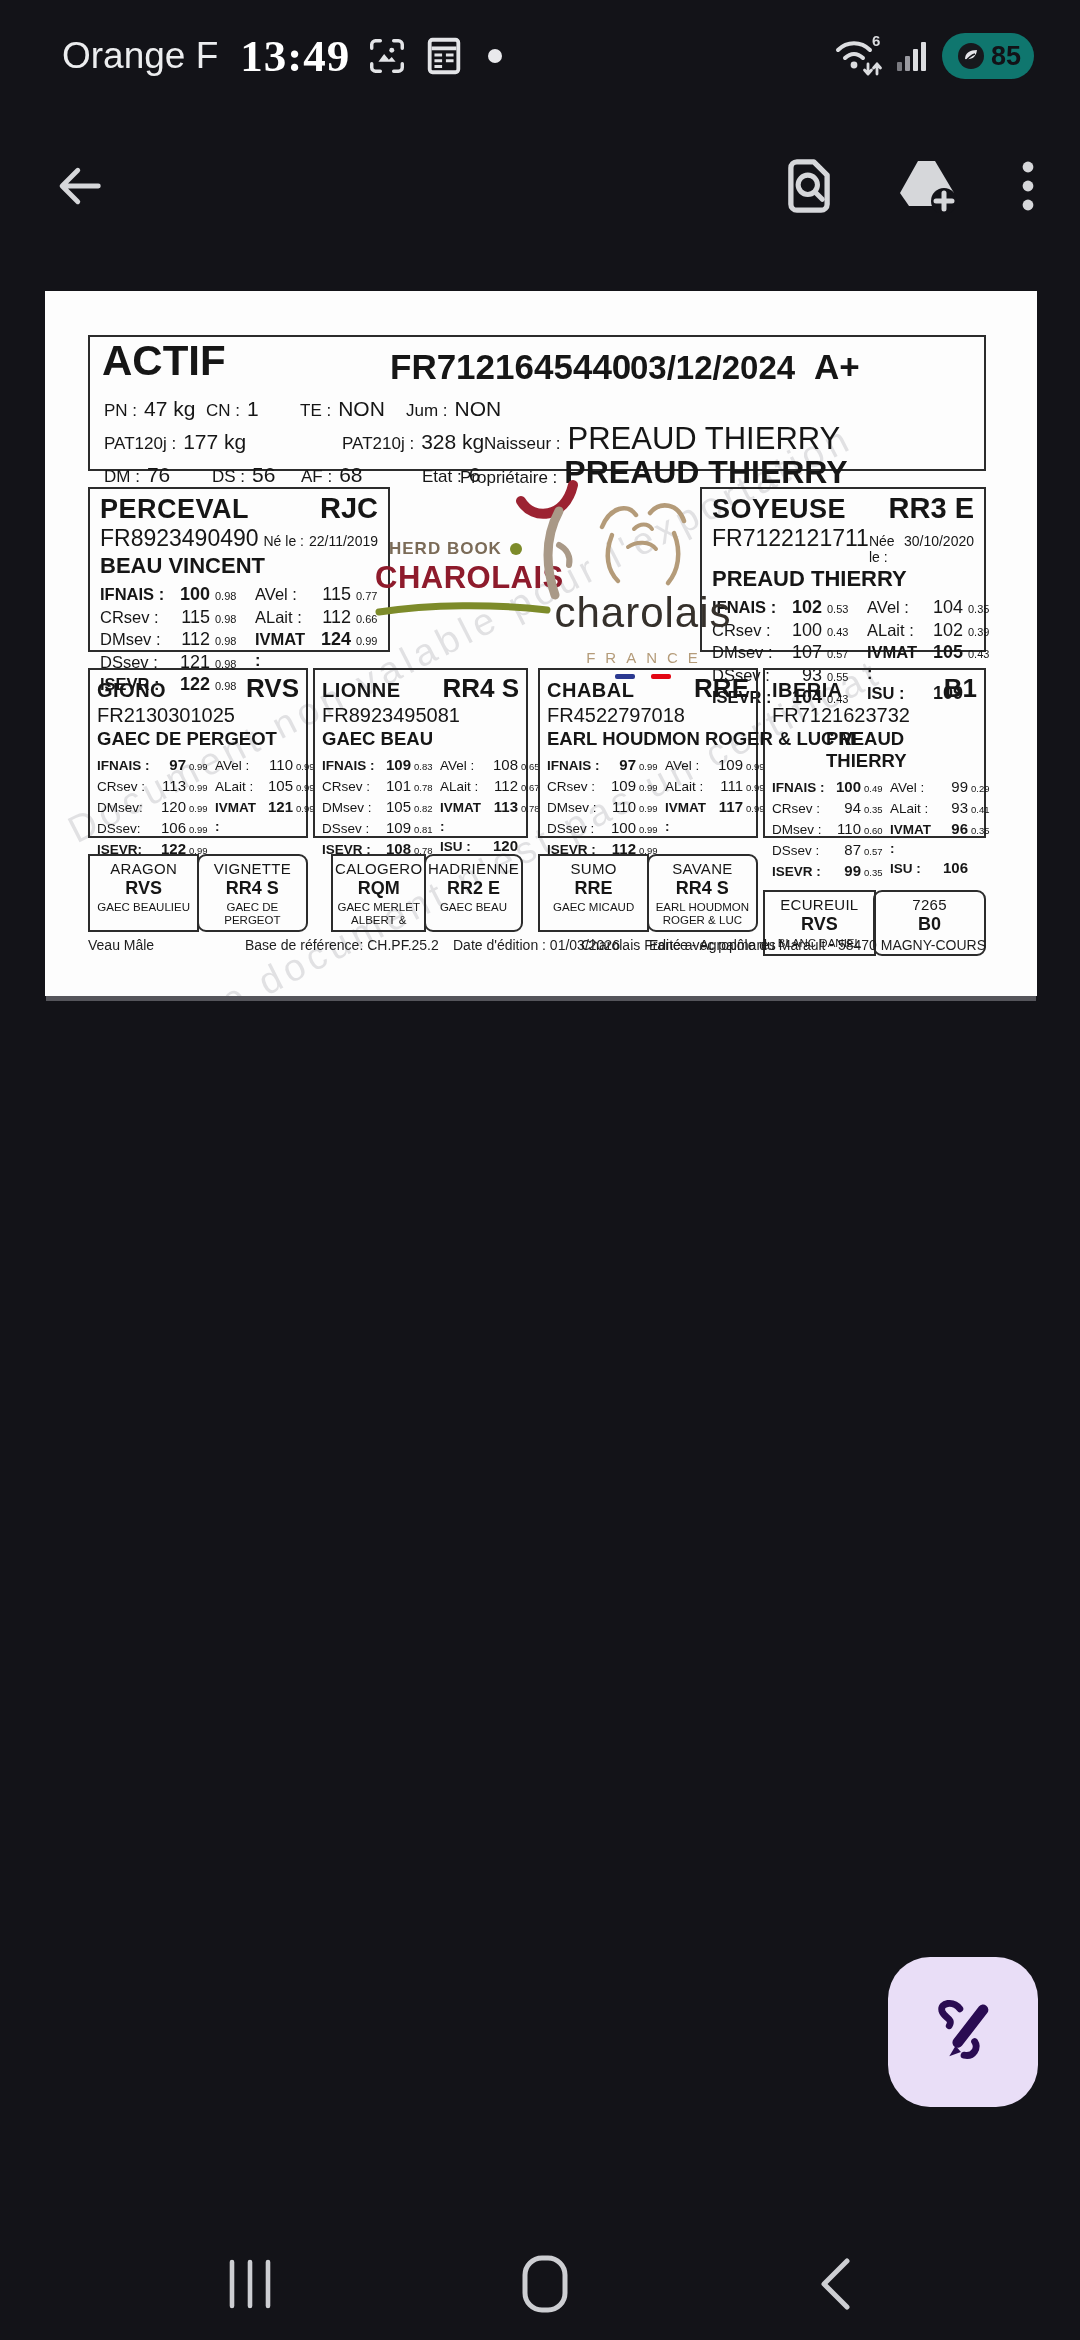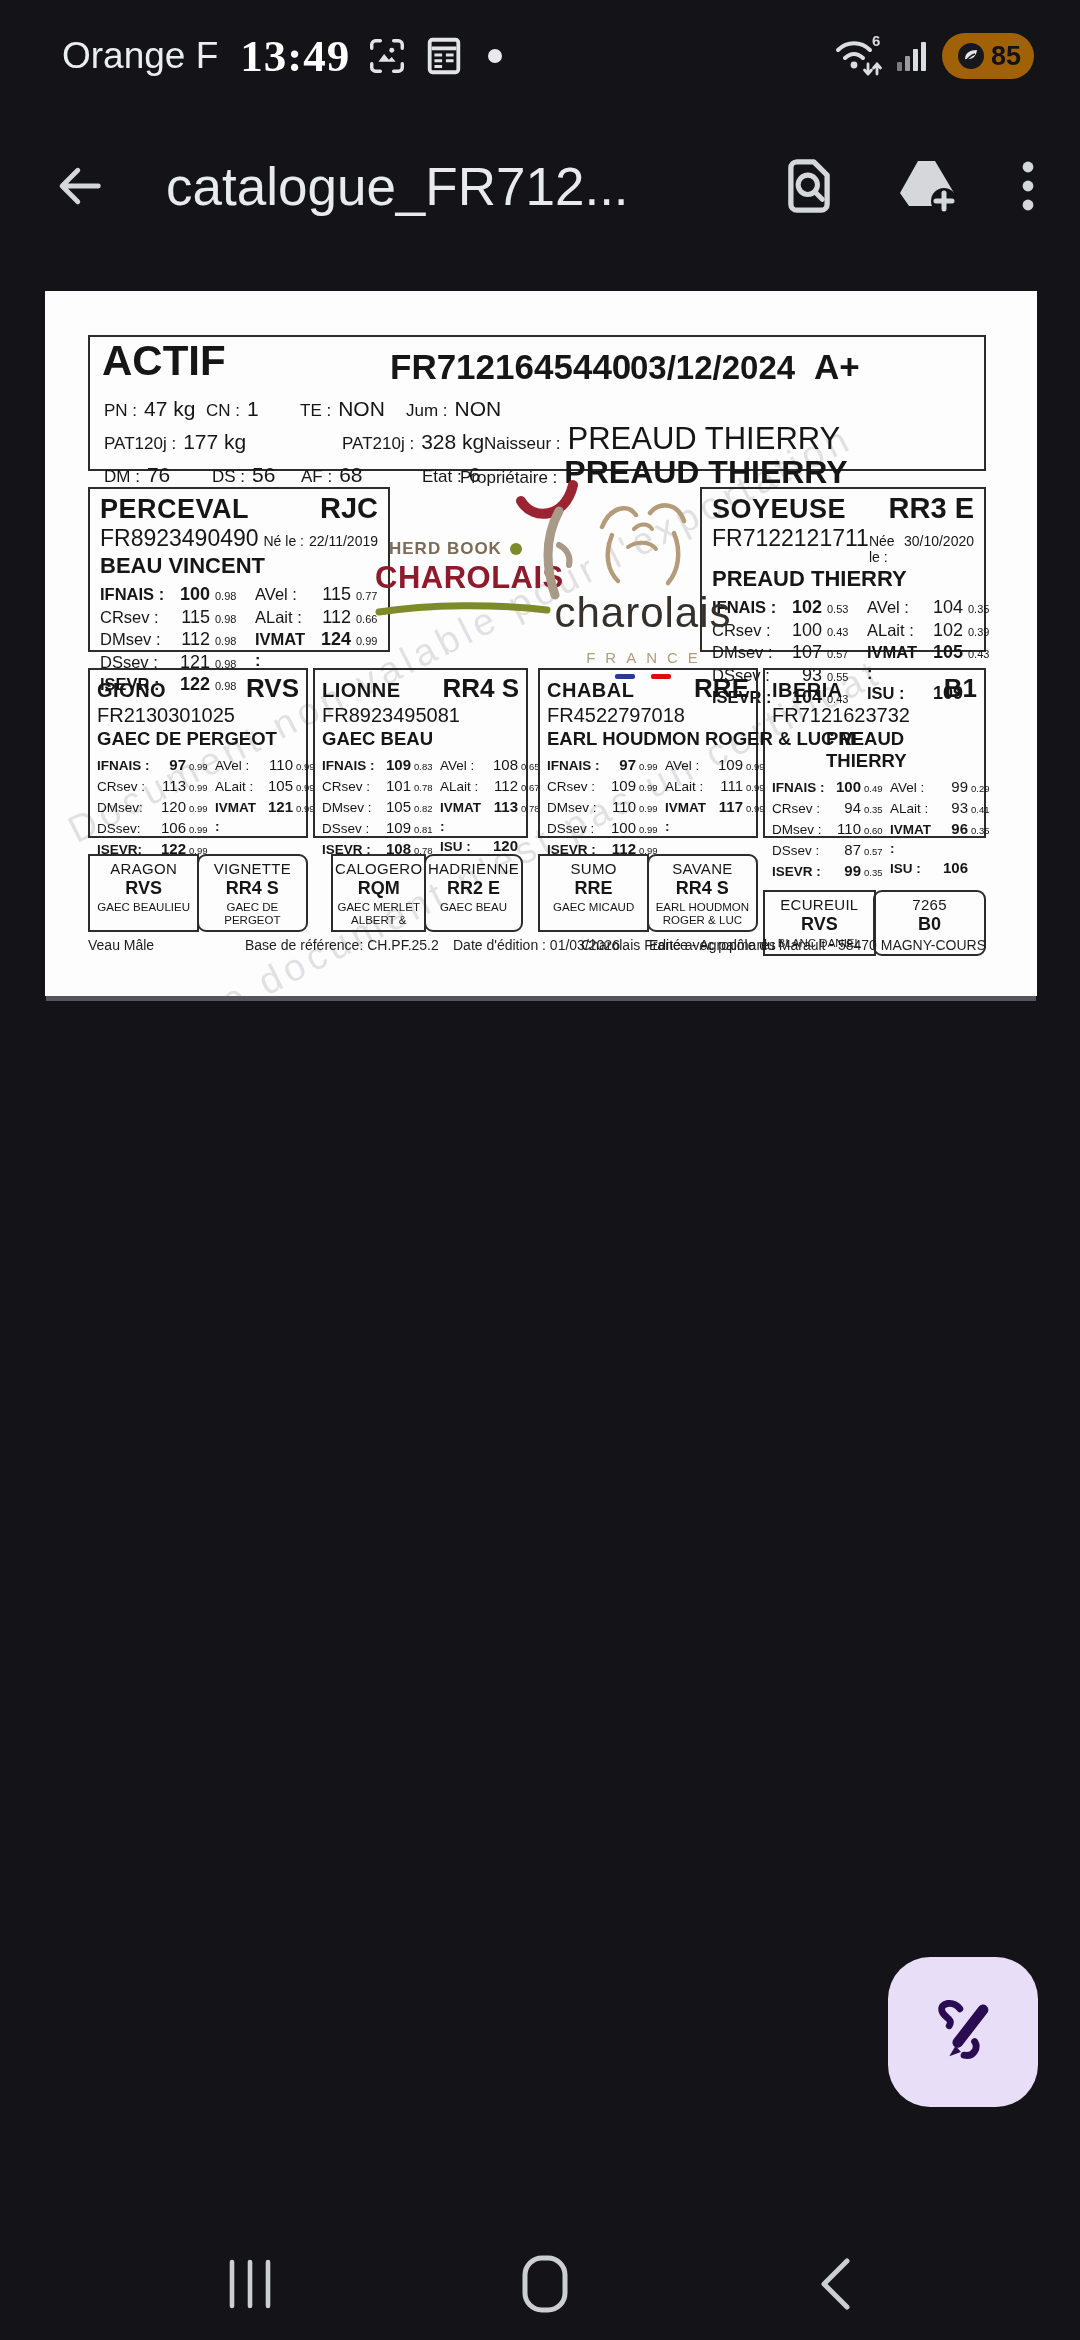--- a/index.html
+++ b/index.html
@@ -7,21 +7,21 @@
           font-family:"Liberation Sans",sans-serif;}
 
   
   .status-bar{position:absolute;left:0;top:0;width:1080px;height:112px;display:flex;align-items:center;}
   .sb-left{display:flex;align-items:center;margin-left:62px;gap:16px;}
   .sb-carrier{font-size:37px;color:#ecedef;}
   .sb-time{font-size:45px;font-weight:700;color:#ffffff;margin-left:6px;letter-spacing:1px;font-family:Liberation Serif, serif;}
   .sb-icon{display:inline-flex;}
   .sb-dot{width:14px;height:14px;border-radius:50%;background:#e9e9ec;margin-left:8px;}
   .sb-right{margin-left:auto;margin-right:46px;display:flex;align-items:center;gap:12px;}
-  .battery-pill{height:46px;min-width:76px;border-radius:24px;background:#a16207;display:flex;align-items:center;
+  .battery-pill{height:46px;min-width:76px;border-radius:24px;background:#0f766e;display:flex;align-items:center;
                 justify-content:center;gap:4px;padding:0 8px;}
   .battery-pill b{font-size:27px;color:#121217;font-weight:700;}
 
   
   .toolbar{position:absolute;left:0;top:126px;width:1080px;height:120px;display:flex;align-items:center;}
   .tb-back{margin-left:50px;background:none;border:none;padding:0;display:flex;cursor:pointer;}
   .tb-title{margin-left:58px;font-size:53px;color:#e9eaec;font-weight:400;white-space:nowrap;
             max-width:520px;overflow:hidden;}
   .tb-actions{margin-left:auto;margin-right:44px;display:flex;align-items:center;gap:60px;}
   .tb-actions button{background:none;border:none;padding:0;display:flex;cursor:pointer;}
@@ -187,21 +187,20 @@
       </span>
     </div>
   </div>
 
   <div class="toolbar">
     <button class="tb-back">
       <svg width="58" height="58" viewBox="0 0 48 48" fill="none">
         <path d="M40 24H11M23 11L10 24l13 13" stroke="#d6d7da" stroke-width="4" stroke-linecap="round" stroke-linejoin="round"></path>
       </svg>
     </button>
-    <div class="tb-title">catalogue_FR712...</div>
     <div class="tb-actions">
       <button>
         <svg width="54" height="58" viewBox="0 0 44 48" fill="none">
           <path d="M7 9a5 5 0 0 1 5-5h14l11 11v24a5 5 0 0 1-5 5H12a5 5 0 0 1-5-5V9z" stroke="#d6d7da" stroke-width="4.4" stroke-linejoin="round"></path>
           <circle cx="21" cy="23" r="8" stroke="#d6d7da" stroke-width="4.2"></circle>
           <path d="M27 29l6 6" stroke="#d6d7da" stroke-width="4.2" stroke-linecap="round"></path>
         </svg>
       </button>
       <button>
         <svg width="64" height="58" viewBox="0 0 64 58" fill="none">

